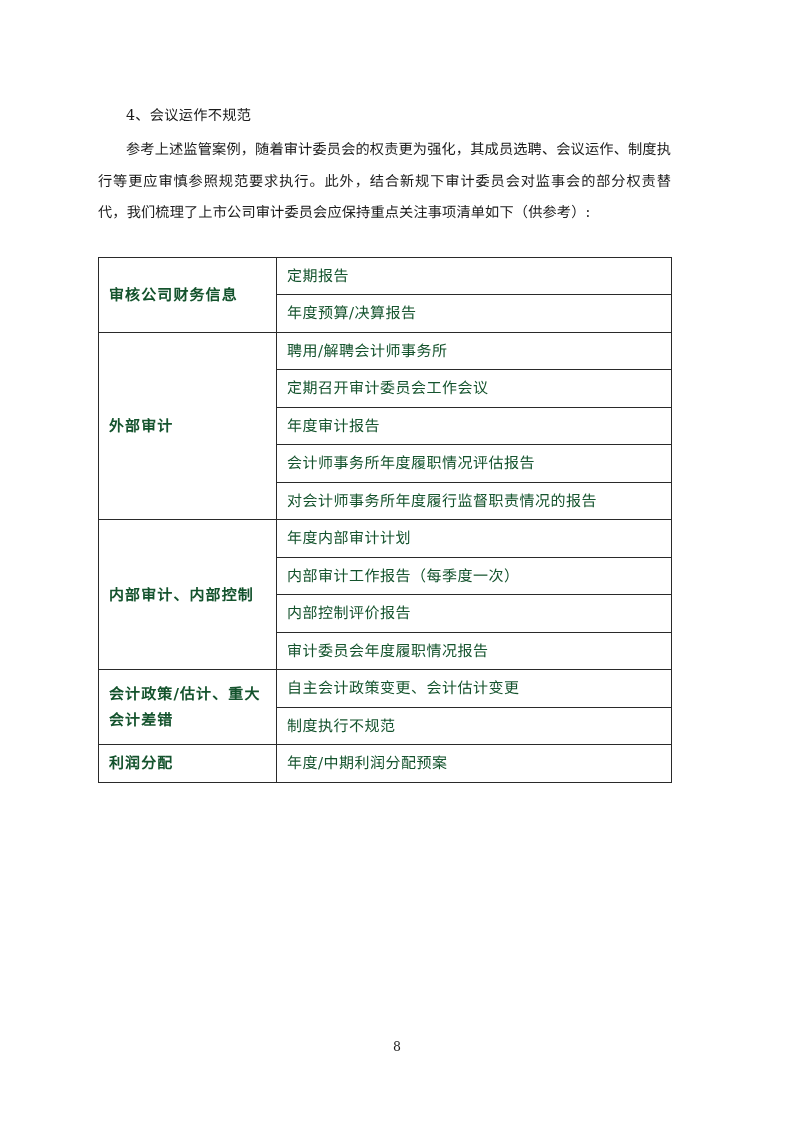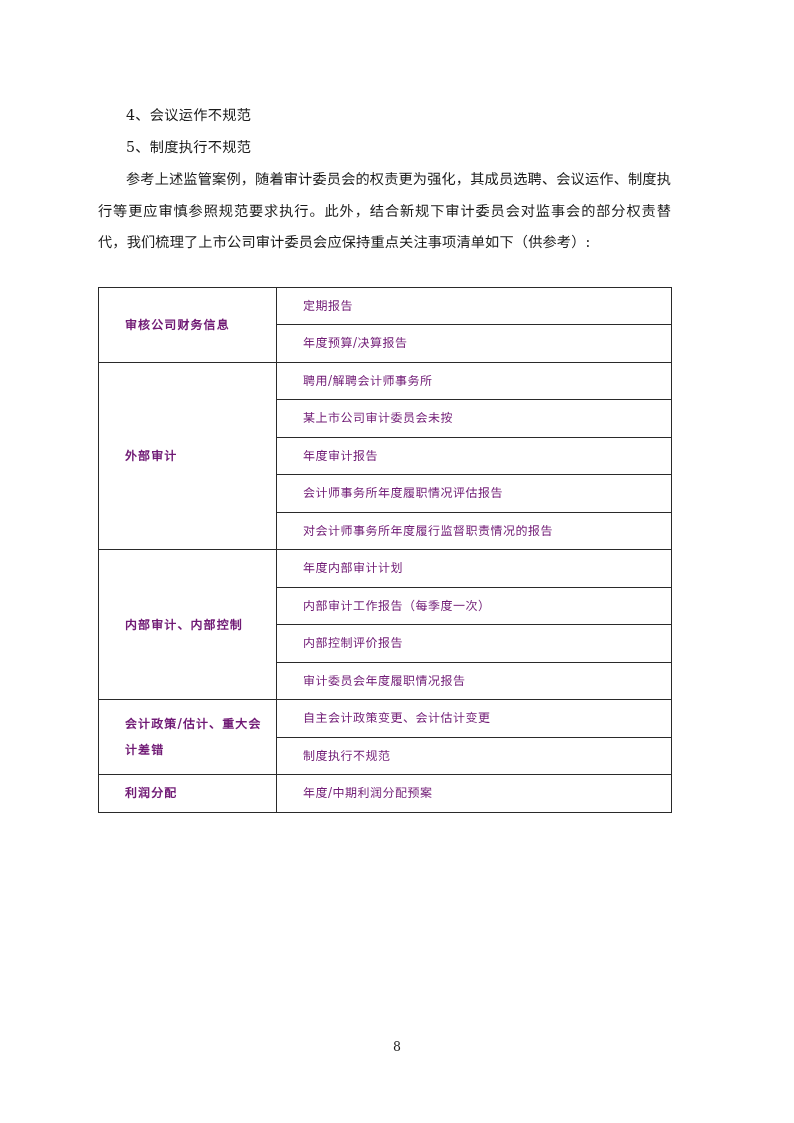--- a/index.html
+++ b/index.html
@@ -67,24 +67,24 @@
     width: 573px;
     table-layout: fixed;
     border: 1px solid #1d1d1d;
   }
 
   table.checklist col.c1 { width: 178px; }
   table.checklist col.c2 { width: 395px; }
 
   table.checklist td {
     border: 1px solid #2a2a2a;
-    font-size: 12px;
+    font-size: 15px;
     line-height: 26px;
-    color: #701a75;
-    padding: 5px 10px 5px 26px;
+    color: #14532d;
+    padding: 5px 10px 5px 10px;
     vertical-align: middle;
     letter-spacing: 0.4px;
     box-sizing: border-box;
   }
 
   table.checklist td.cat {
     vertical-align: middle;
     letter-spacing: 1.1px;
     font-weight: bold;
   }
@@ -112,21 +112,20 @@
 
 <div class="page">
 
   <div class="content">
 
     <p class="heading">4、会议运作不规范</p>
 
 
     <div class="gap-sm"></div>
 
-    <p class="heading">5、制度执行不规范</p>
 
 
     <div class="gap-sm"></div>
 
     <p class="para">参考上述监管案例，随着审计委员会的权责更为强化，其成员选聘、会议运作、制度执行等更应审慎参照规范要求执行。此外，结合新规下审计委员会对监事会的部分权责替代，我们梳理了上市公司审计委员会应保持重点关注事项清单如下（供参考）:</p>
 
     <div class="table-wrap">
       <table class="checklist">
         <colgroup>
           <col class="c1">
@@ -140,21 +139,21 @@
           </tr>
           <tr class="row-h">
             <td class="item">年度预算/决算报告</td>
           </tr>
 
           <tr class="row-h">
             <td class="cat" rowspan="5">外部审计</td>
             <td class="item">聘用/解聘会计师事务所</td>
           </tr>
           <tr class="row-h">
-            <td class="item">某上市公司审计委员会未按</td>
+            <td class="item">定期召开审计委员会工作会议</td>
           </tr>
           <tr class="row-h">
             <td class="item">年度审计报告</td>
           </tr>
           <tr class="row-h">
             <td class="item">会计师事务所年度履职情况评估报告</td>
           </tr>
           <tr class="row-h">
             <td class="item">对会计师事务所年度履行监督职责情况的报告</td>
           </tr>

